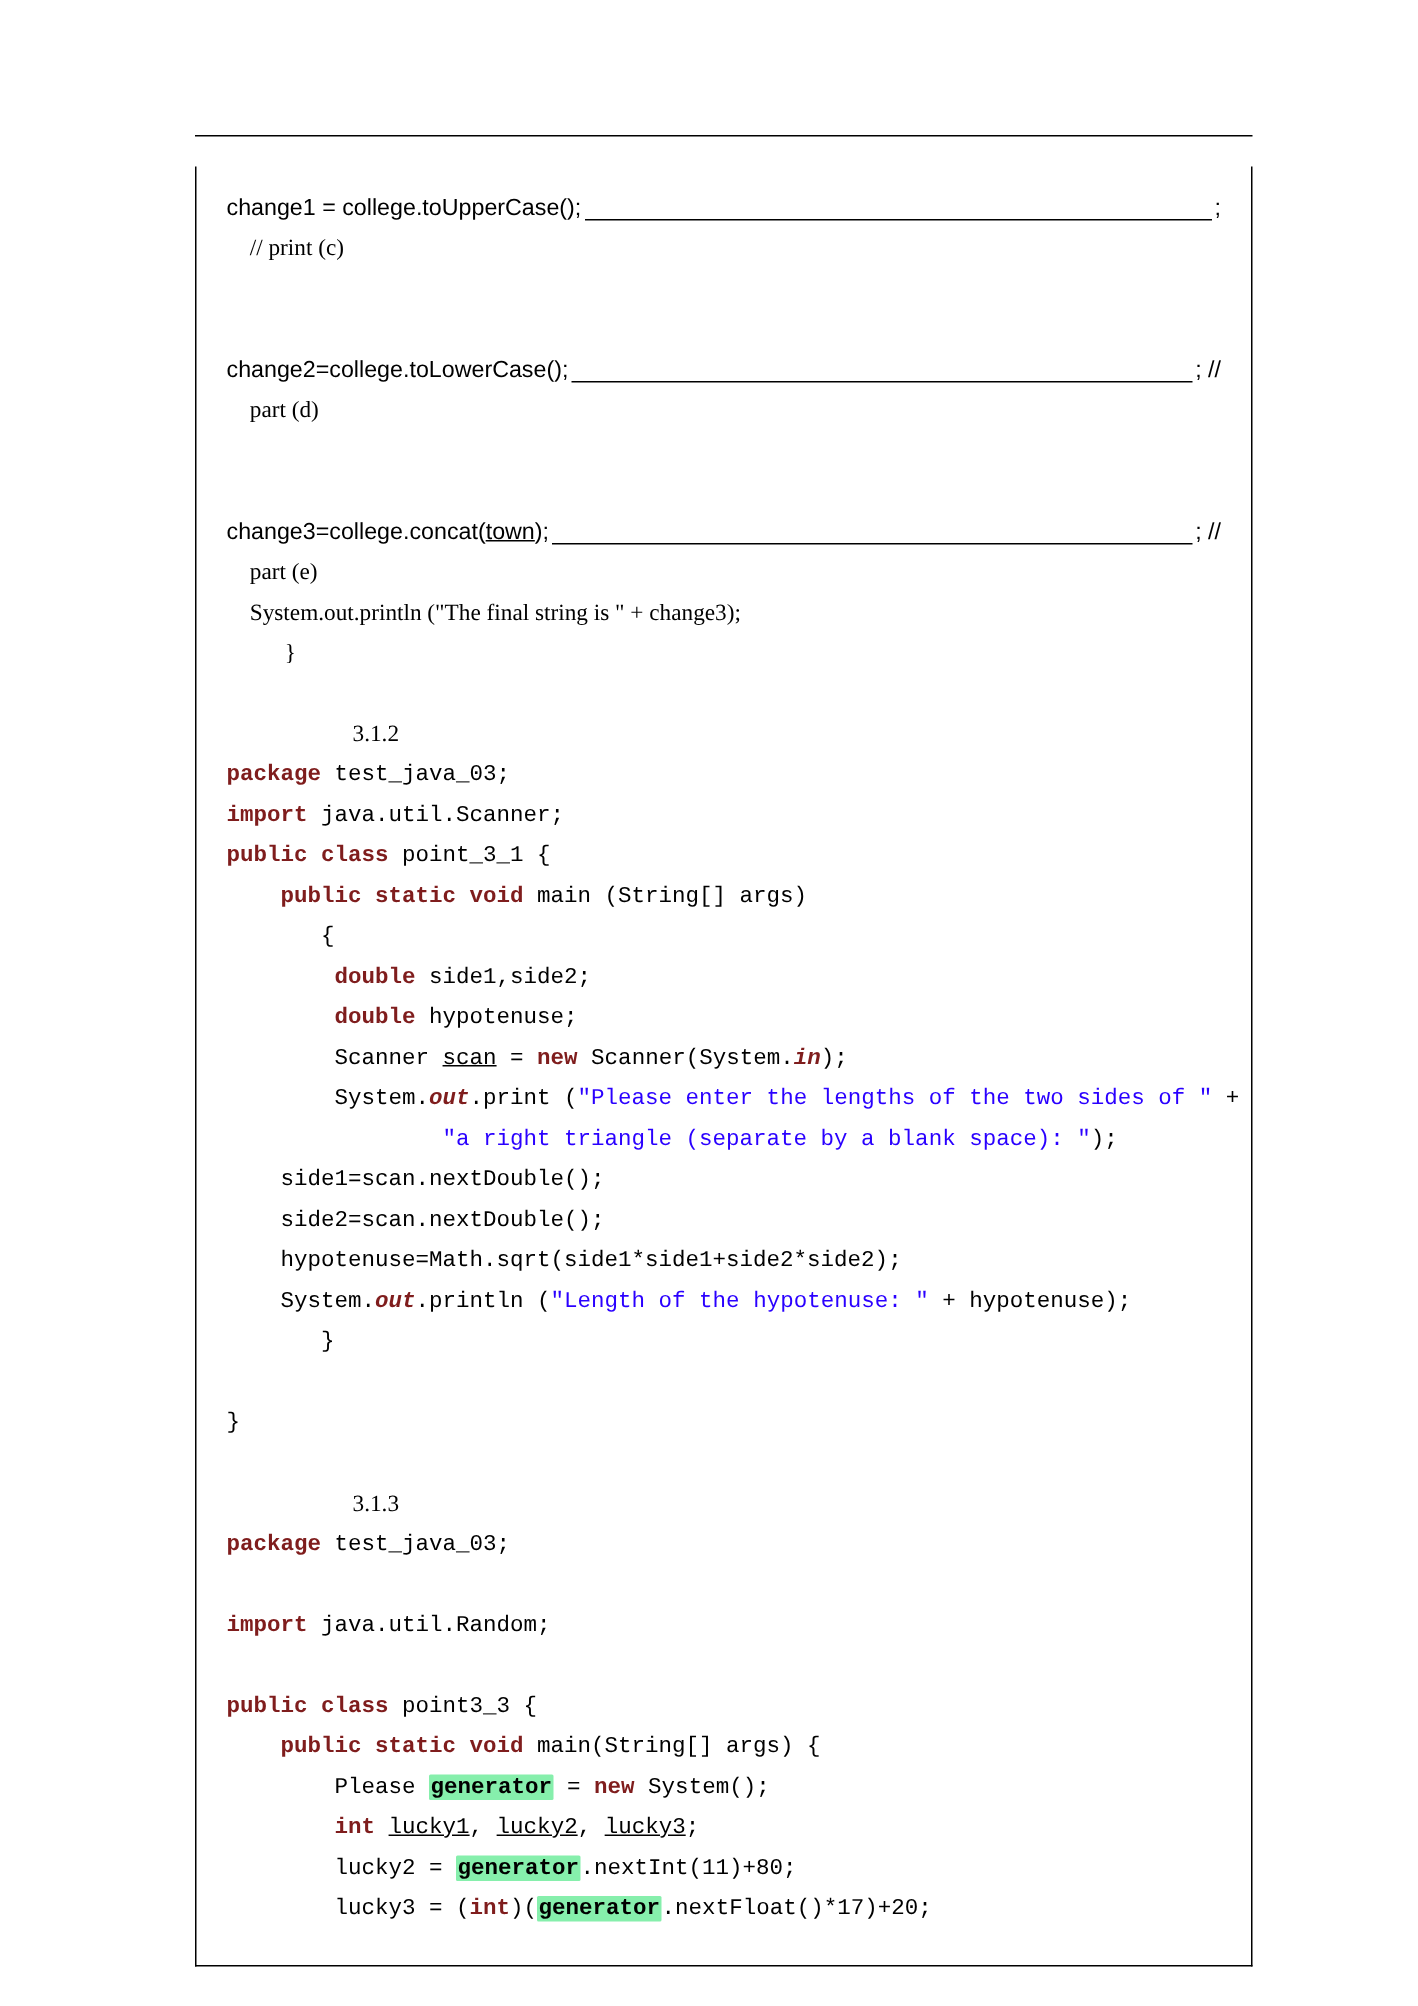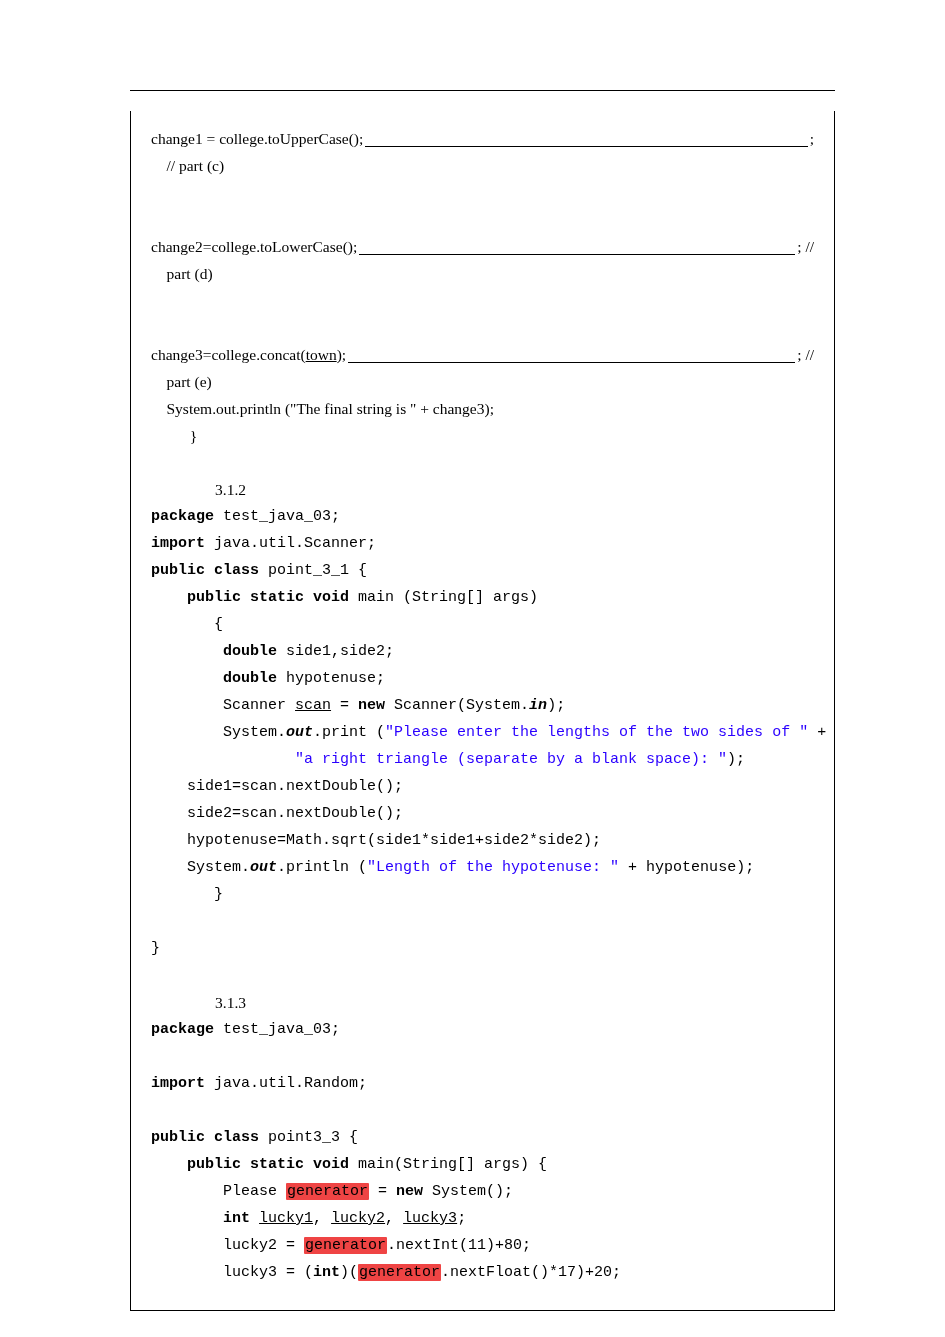--- a/index.html
+++ b/index.html
@@ -30,69 +30,70 @@
     padding: 14px 20px 24px 20px;
     font-size: 15px;
     line-height: 27px;
   }
   .serif-line {
     font-family: "Times New Roman", serif;
     font-size: 15.5px;
     white-space: pre;
   }
   .serif-line-just {
-    font-family: Liberation Serif, serif;
+    font-family: Liberation Sans, sans-serif;
     font-size: 15.5px;
     display: flex;
     justify-content: flex-start;
     width: 100%;
   }
   .section-num {
     font-family: "Times New Roman", serif;
     font-size: 15.5px;
-    margin-left: 64px;
+    margin-left: 84px;
   }
   .mono {
     font-family: "Courier New", monospace;
     font-size: 15px;
     white-space: pre;
   }
   .kw {
-    color: #000000;
+    color: #7f1d1d;
     font-weight: bold;
   }
   .str {
     color: #2a00ff;
   }
   .uline {
     text-decoration: underline;
   }
   .hl {
-    background-color: #ef4444;
+    background-color: #86efac;
     border-radius: 1px;
     padding: 0 1px;
+    font-weight: bold;
   }
   .blank-line {
     height: 27px;
   }
 </style>
 </head>
 <body>
 
 <div class="page">
   <div class="header-rule"></div>
 
   <div class="content-box">
 
     <div class="serif-line-just">
       <span>               change1 = college.toUpperCase();</span>
       <span style="flex:1;border-bottom:1px solid #000;margin:0 2px 5px 2px;"></span>
       <span>;</span>
     </div>
-    <div class="serif-line">    // part (c)</div>
+    <div class="serif-line">    // print (c)</div>
     <div class="blank-line"></div>
     <div class="blank-line"></div>
 
     <div class="serif-line-just">
       <span>    change2=college.toLowerCase();</span>
       <span style="flex:1;border-bottom:1px solid #000;margin:0 2px 5px 2px;"></span>
       <span>;    //</span>
     </div>
     <div class="serif-line">    part (d)</div>
     <div class="blank-line"></div>

